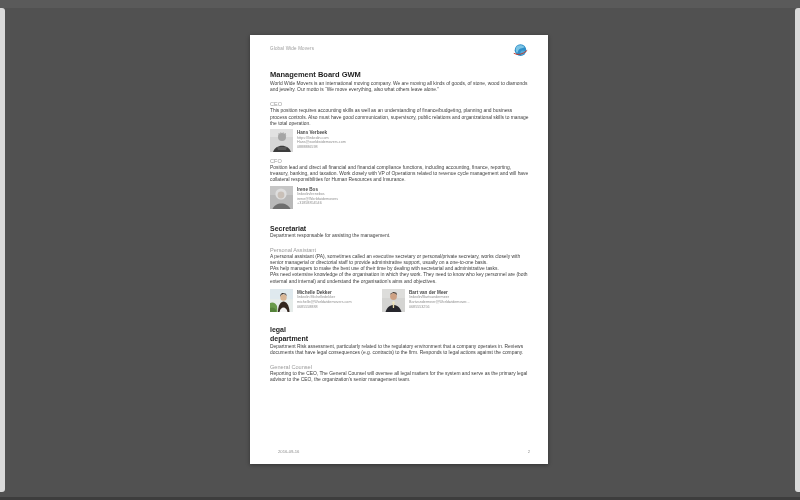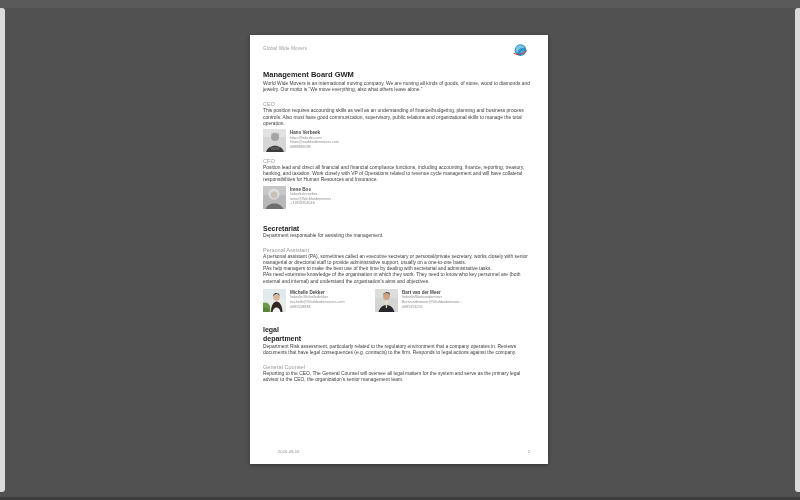--- a/index.html
+++ b/index.html
@@ -10,21 +10,21 @@
   }
   .top-strip { position:absolute; top:0; left:0; right:0; height:8px; background:#5a5a5a; }
   .bottom-strip { position:absolute; bottom:0; left:0; right:0; height:3px; background:#3d3d3d; }
   .edge-bar { position:absolute; width:5px; top:8px; bottom:8px; background:#dadada; }
   .edge-bar.left  { left:0;  border-radius:0 3px 3px 0; }
   .edge-bar.right { right:0; border-radius:3px 0 0 3px; }
 
   .page {
     position:absolute; left:250px; top:35px; width:298px; height:429px;
     background:#ffffff; box-shadow:0 1px 4px rgba(0,0,0,.4);
-    box-sizing:border-box; padding:8px 18px 0 13px; color:#3d3d3d;
+    box-sizing:border-box; padding:8px 18px 0 20px; color:#3d3d3d;
   }
   .doc-header { display:flex; justify-content:space-between; align-items:flex-start; height:16px; }
   .company { font-size:4.5px; color:#9a9a9a; margin-top:3px; letter-spacing:.2px; }
   .logo { width:15px; height:15px; margin-right:2px; }
 
   .title { font-size:7.5px; font-weight:bold; color:#1f1f1f; margin:11px 0 2px 0; }
   .body-p { font-size:4.9px; line-height:6.2px; margin:0; color:#3d3d3d; }
   .sub-label { font-size:5.6px; color:#9b9b9b; margin:8px 0 1px 0; }
   .sec-title { font-size:7px; font-weight:bold; color:#1f1f1f; margin:16px 0 1px 0; }
   .legal-title { font-size:7px; font-weight:bold; color:#1f1f1f; line-height:9.5px; margin-top:13px; }

